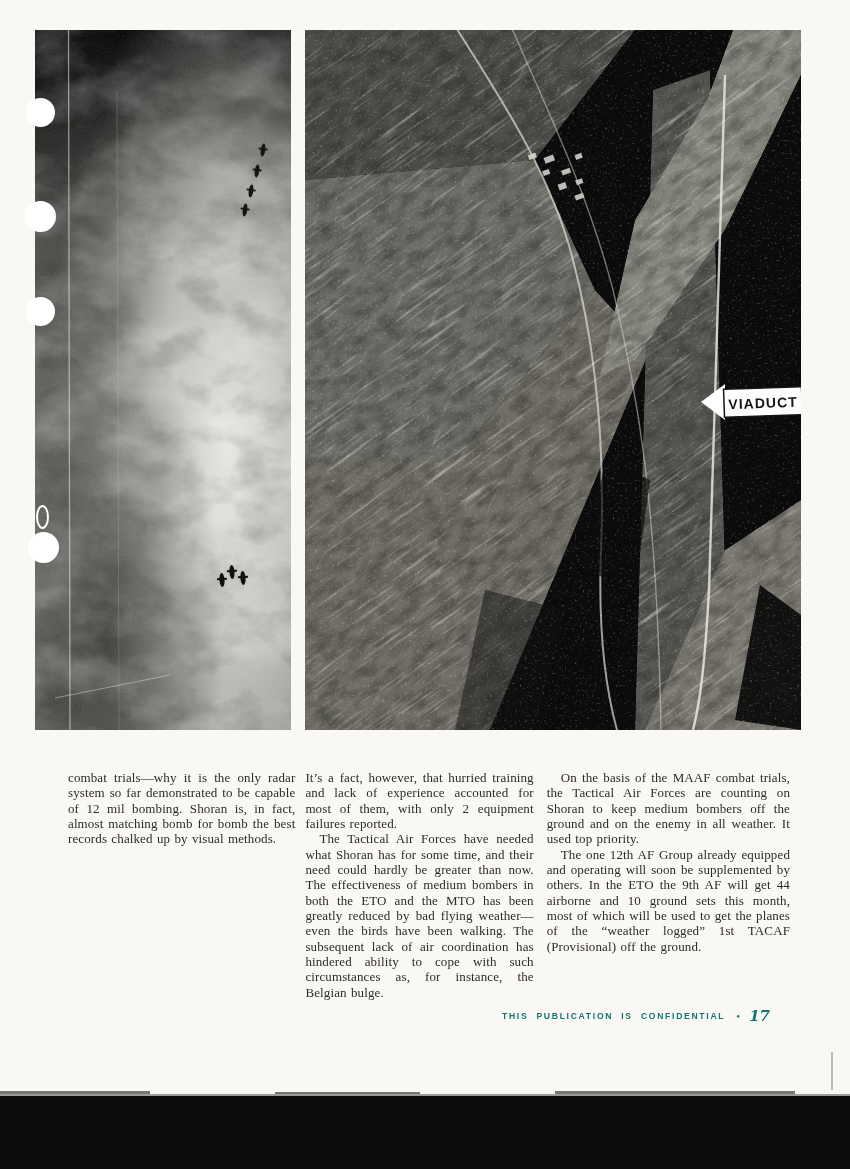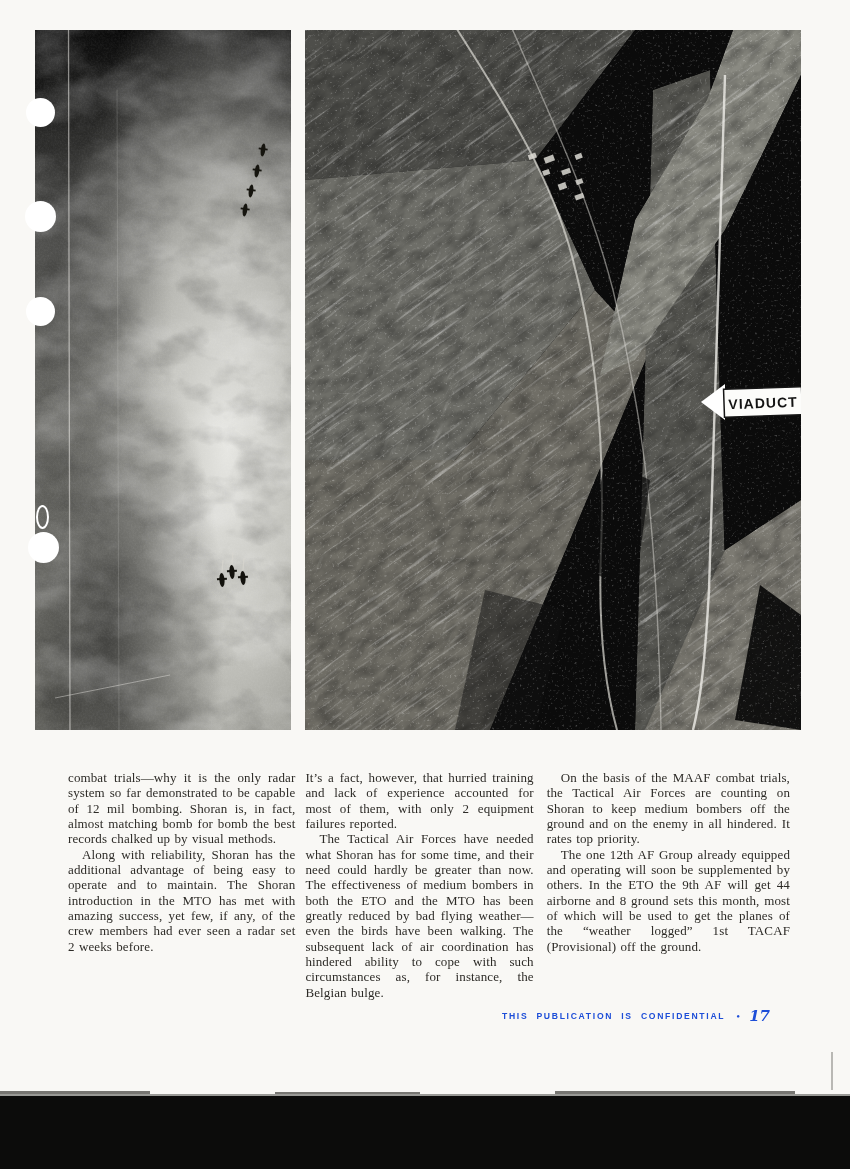--- a/index.html
+++ b/index.html
@@ -30,21 +30,21 @@
   .columns{position:absolute;left:68px;top:770px;width:722px;display:flex;}
   .col{font-size:13px;line-height:15.35px;text-align:justify;color:#2d2b27;
     letter-spacing:.12px;word-spacing:.9px;}
   .col1{width:229px;margin-right:10px;}
   .col2{width:230px;margin-right:13px;}
   .col3{width:245px;}
   .col p{margin:0;}
   .col p.indent{text-indent:14px;}
 
   
-  .footer{position:absolute;top:1007px;right:80px;white-space:nowrap;color:#1d4ed8;}
+  .footer{position:absolute;top:1007px;right:80px;white-space:nowrap;color:#0f766e;}
   .conf{font-family:"Liberation Sans",sans-serif;font-weight:bold;font-size:8.6px;
     letter-spacing:1.7px;word-spacing:4px;vertical-align:2px;}
   .dot{font-size:11px;vertical-align:1px;margin:0 5px 0 7px;}
   .pagenum{font-family:"DejaVu Serif",serif;font-weight:bold;font-style:italic;font-size:15px;}
 
   
   .bottom-band{position:absolute;left:0;top:1094px;width:850px;height:75px;background:#0c0c0b;border-top:2px solid #9a9a96;}
   .smudge{position:absolute;height:3px;background:#777672;}
   .smudge1{left:0;top:1091px;width:150px;}
   .smudge2{left:275px;top:1092px;width:145px;}
@@ -222,29 +222,28 @@
   <div class="hole hole1"></div>
   <div class="hole hole2"></div>
   <div class="hole hole3"></div>
   <div class="hole hole4"></div>
   <div class="hole-partial"></div>
 
 
   <section class="columns">
     <div class="col col1">
       <p>combat trials—why it is the only radar system so far demonstrated to be capable of 12 mil bombing.  Shoran is, in fact, almost matching bomb for bomb the best records chalked up by visual methods.</p>
-      <p class="indent">Along with reliability, Shoran has the additional advantage of being easy to operate and to maintain.  The Shoran introduction in the MTO has met with amazing success, yet few, if any, of the crew members had ever seen a radar set 2 weeks before.</p>
     </div>
     <div class="col col2">
       <p>It’s a fact, however, that hurried training and lack of experience accounted for most of them, with only 2 equipment failures reported.</p>
       <p class="indent">The Tactical Air Forces have needed what Shoran has for some time, and their need could hardly be greater than now.  The effectiveness of medium bombers in both the ETO and the MTO has been greatly reduced by bad flying weather—even the birds have been walking.  The subsequent lack of air coordination has hindered ability to cope with such circumstances as, for instance, the Belgian bulge.</p>
     </div>
     <div class="col col3">
-      <p class="indent">On the basis of the MAAF combat trials, the Tactical Air Forces are counting on Shoran to keep medium bombers off the ground and on the enemy in all hindered.  It rates top priority.</p>
-      <p class="indent">The one 12th AF Group already equipped and operating will soon be supplemented by others.  In the ETO the 9th AF will get 44 airborne and 8 ground sets this month, most of which will be used to get the planes of the “weather logged” 1st TACAF (Provisional) off the ground.</p>
+      <p class="indent">On the basis of the MAAF combat trials, the Tactical Air Forces are counting on Shoran to keep medium bombers off the ground and on the enemy in all weather.  It used top priority.</p>
+      <p class="indent">The one 12th AF Group already equipped and operating will soon be supplemented by others.  In the ETO the 9th AF will get 44 airborne and 10 ground sets this month, most of which will be used to get the planes of the “weather logged” 1st TACAF (Provisional) off the ground.</p>
     </div>
   </section>
 
   <div class="footer">
     <span class="conf">THIS PUBLICATION IS CONFIDENTIAL</span>
     <span class="dot">•</span>
     <span class="pagenum">17</span>
   </div>
 
   <div class="smudge smudge1"></div>

